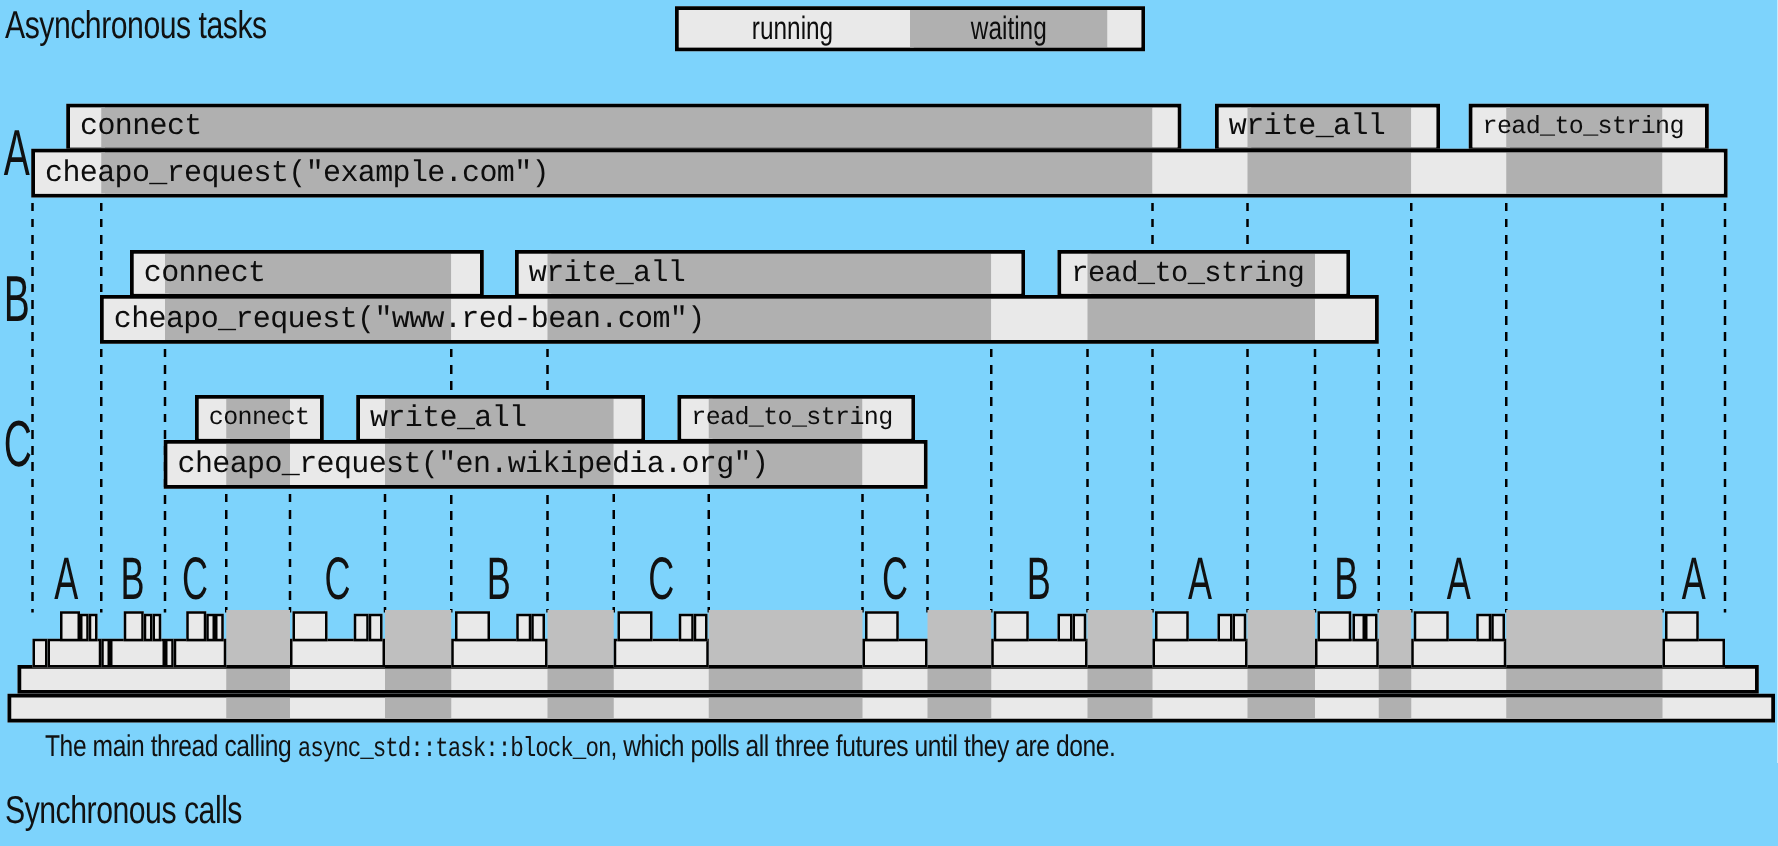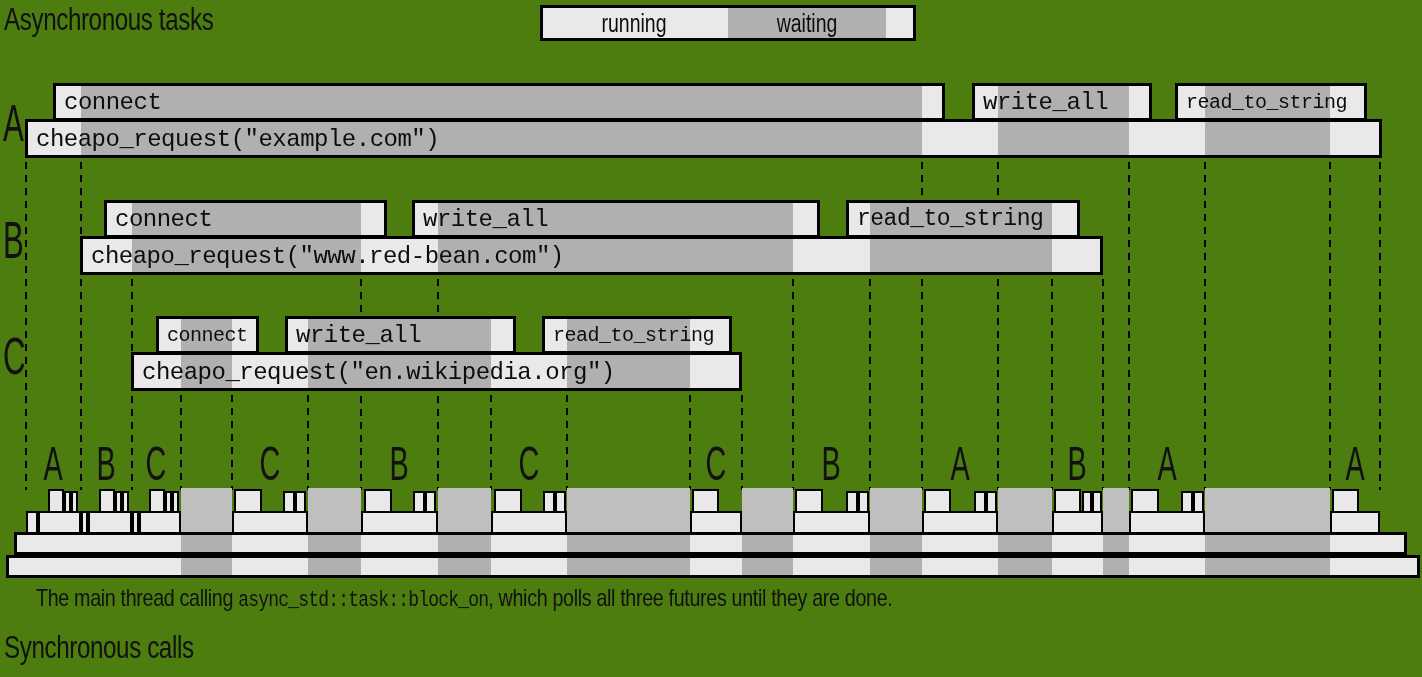--- a/index.html
+++ b/index.html
@@ -1,16 +1,16 @@
 <!DOCTYPE html>
 <html style="--run: #e9e9e9; --wait: #b0b0b0; --band: #bfbfbf;"><head>
 <meta charset="utf-8">
 <style>
   html,body{margin:0;padding:0;background:#fff;}
-  #fig{position:relative;overflow:hidden;background:#4d7c0f;
+  #fig{position:relative;overflow:hidden;background:#7dd3fc;
        font-family:"Liberation Sans",sans-serif;color:#111;}
   .abs{position:absolute;}
   .cond{letter-spacing:-0.5px;transform:scaleX(0.78);transform-origin:0 0;white-space:nowrap;}
   .title{left:4px;top:2px;font-size:31px;font-weight:400;}
   .footer{left:4px;top:630px;font-size:31px;}
   .caption{left:36px;top:584px;font-size:24px;transform:scaleX(0.82);transform-origin:0 0;white-space:nowrap;letter-spacing:-0.4px;}
   .caption .mono{font-family:"Liberation Mono","DejaVu Sans Mono",monospace;font-size:22px;letter-spacing:-1px;}
   .bar{position:absolute;background:var(--run);border:3px solid #000;box-sizing:border-box;overflow:hidden;z-index:3;}
   .seg{position:absolute;top:0;height:100%;z-index:1;}
   .seg-w{background:var(--wait);}

